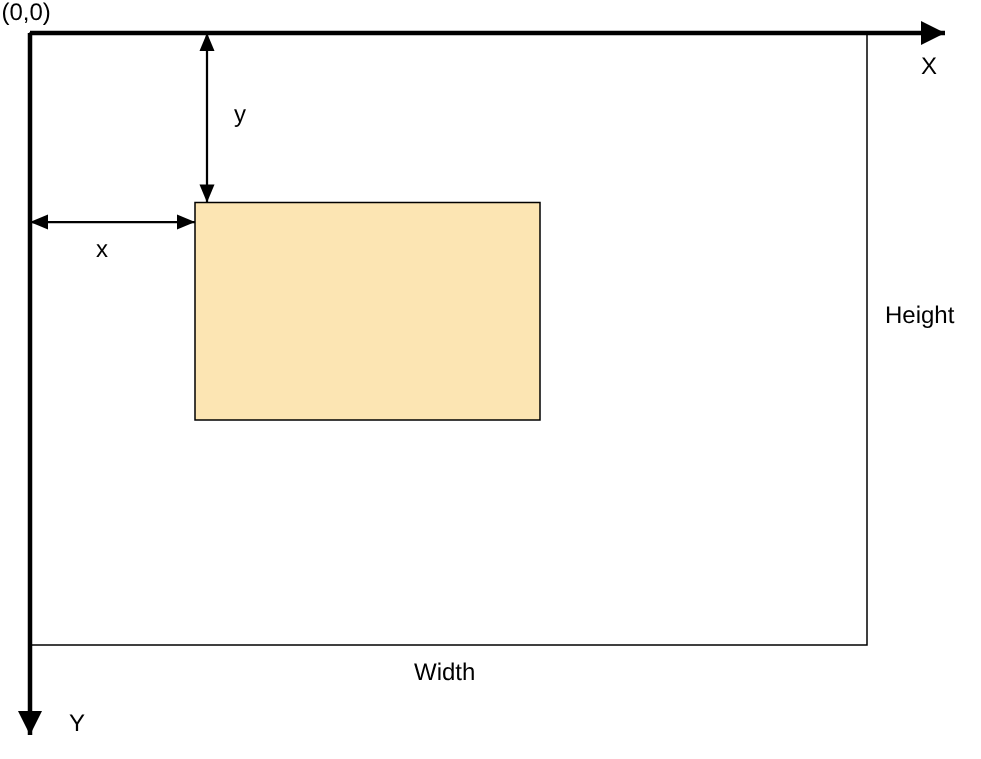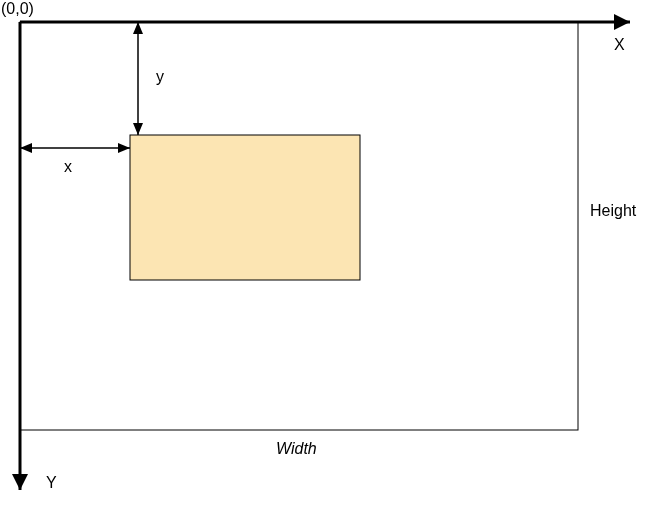--- a/index.html
+++ b/index.html
@@ -80,15 +80,15 @@
 <div class="label" style="left:614px; top:36px;">X</div>
 
 <div class="label" style="left:46px; top:474px;">Y</div>
 
 <div class="label" style="left:64px; top:158px;">x</div>
 
 <div class="label" style="left:156px; top:68px;">y</div>
 
 <div class="label" style="left:590px; top:202px;">Height</div>
 
-<div class="label" style="left:276px; top:440px;font-style:italic;">Width</div>
+<div class="label" style="left:276px; top:440px;">Width</div>
 
 </div>
 
 </body></html>

